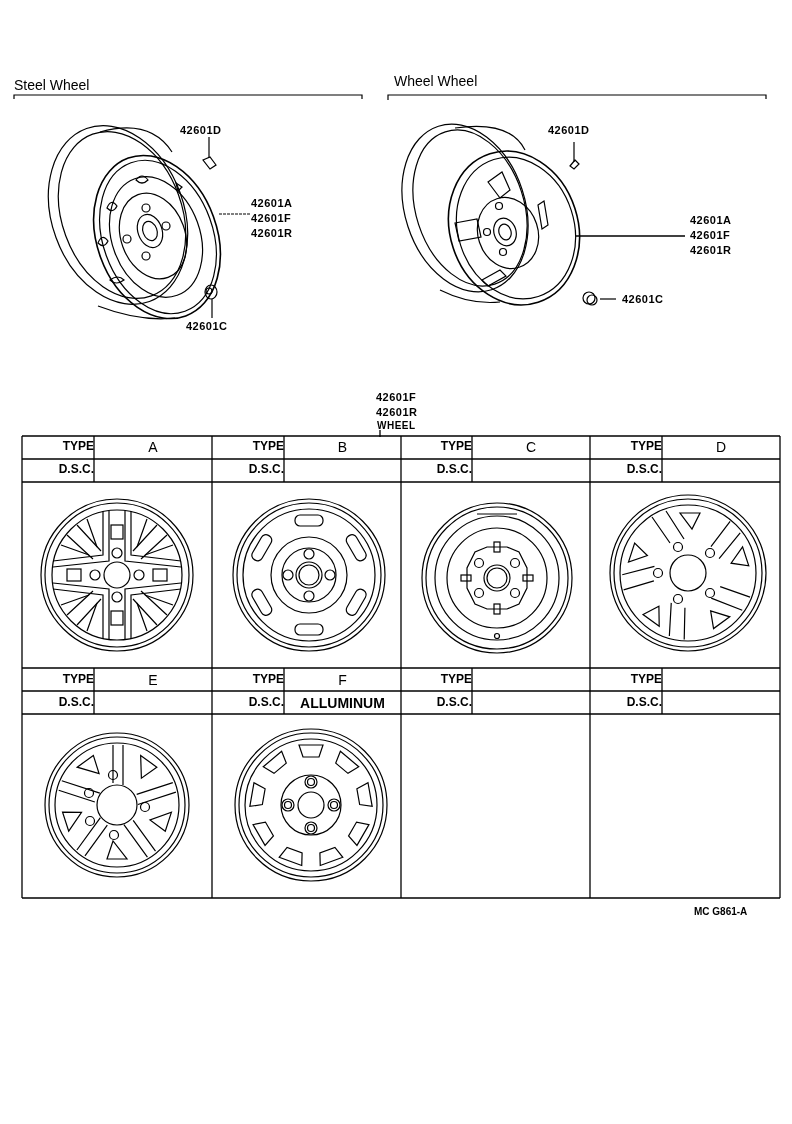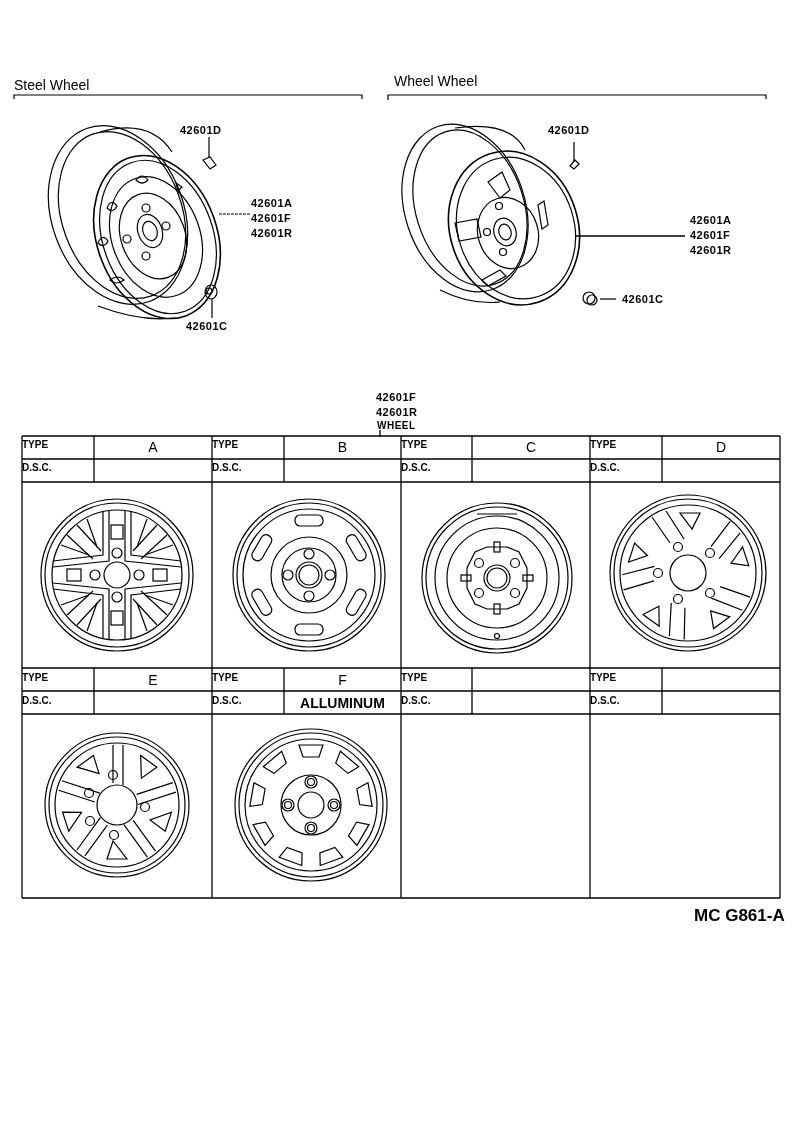--- a/index.html
+++ b/index.html
@@ -3,23 +3,23 @@
 <meta charset="utf-8">
 <style>
   html, body { margin: 0; padding: 0; background: #ffffff; }
   body { width: 792px; height: 1124px; position: relative; overflow: hidden;
          font-family: "Liberation Sans", sans-serif; color: #000; }
   .abs { position: absolute; }
   .sec-title { font-size: 14px; }
   .partno { font-size: 11px; font-weight: bold; letter-spacing: 0.5px; line-height: 16px; }
   .small { font-size: 10px; font-weight: bold; letter-spacing: 0.5px; }
   svg { position: absolute; left: 0; top: 0; }
-  .cell-lbl { font-size: 10px; font-weight: bold; text-align: left; }
+  .cell-lbl { font-size: 12px; font-weight: bold; text-align: right; }
   .cell-val { font-size: 14px; text-align: center; }
-  .code { font-size: 17px; font-weight: bold; }
+  .code { font-size: 10px; font-weight: bold; }
 </style>
 </head>
 <body>
 
 <div class="abs sec-title" style="left:14px;top:77px;">Steel Wheel</div>
 <div class="abs sec-title" style="left:394px;top:73px;">Wheel Wheel</div>
 
 <div class="abs partno" style="left:180px;top:122px;">42601D</div>
 <div class="abs partno" style="left:251px;top:195px;">42601A</div>
 <div class="abs partno" style="left:251px;top:210px;">42601F</div>

